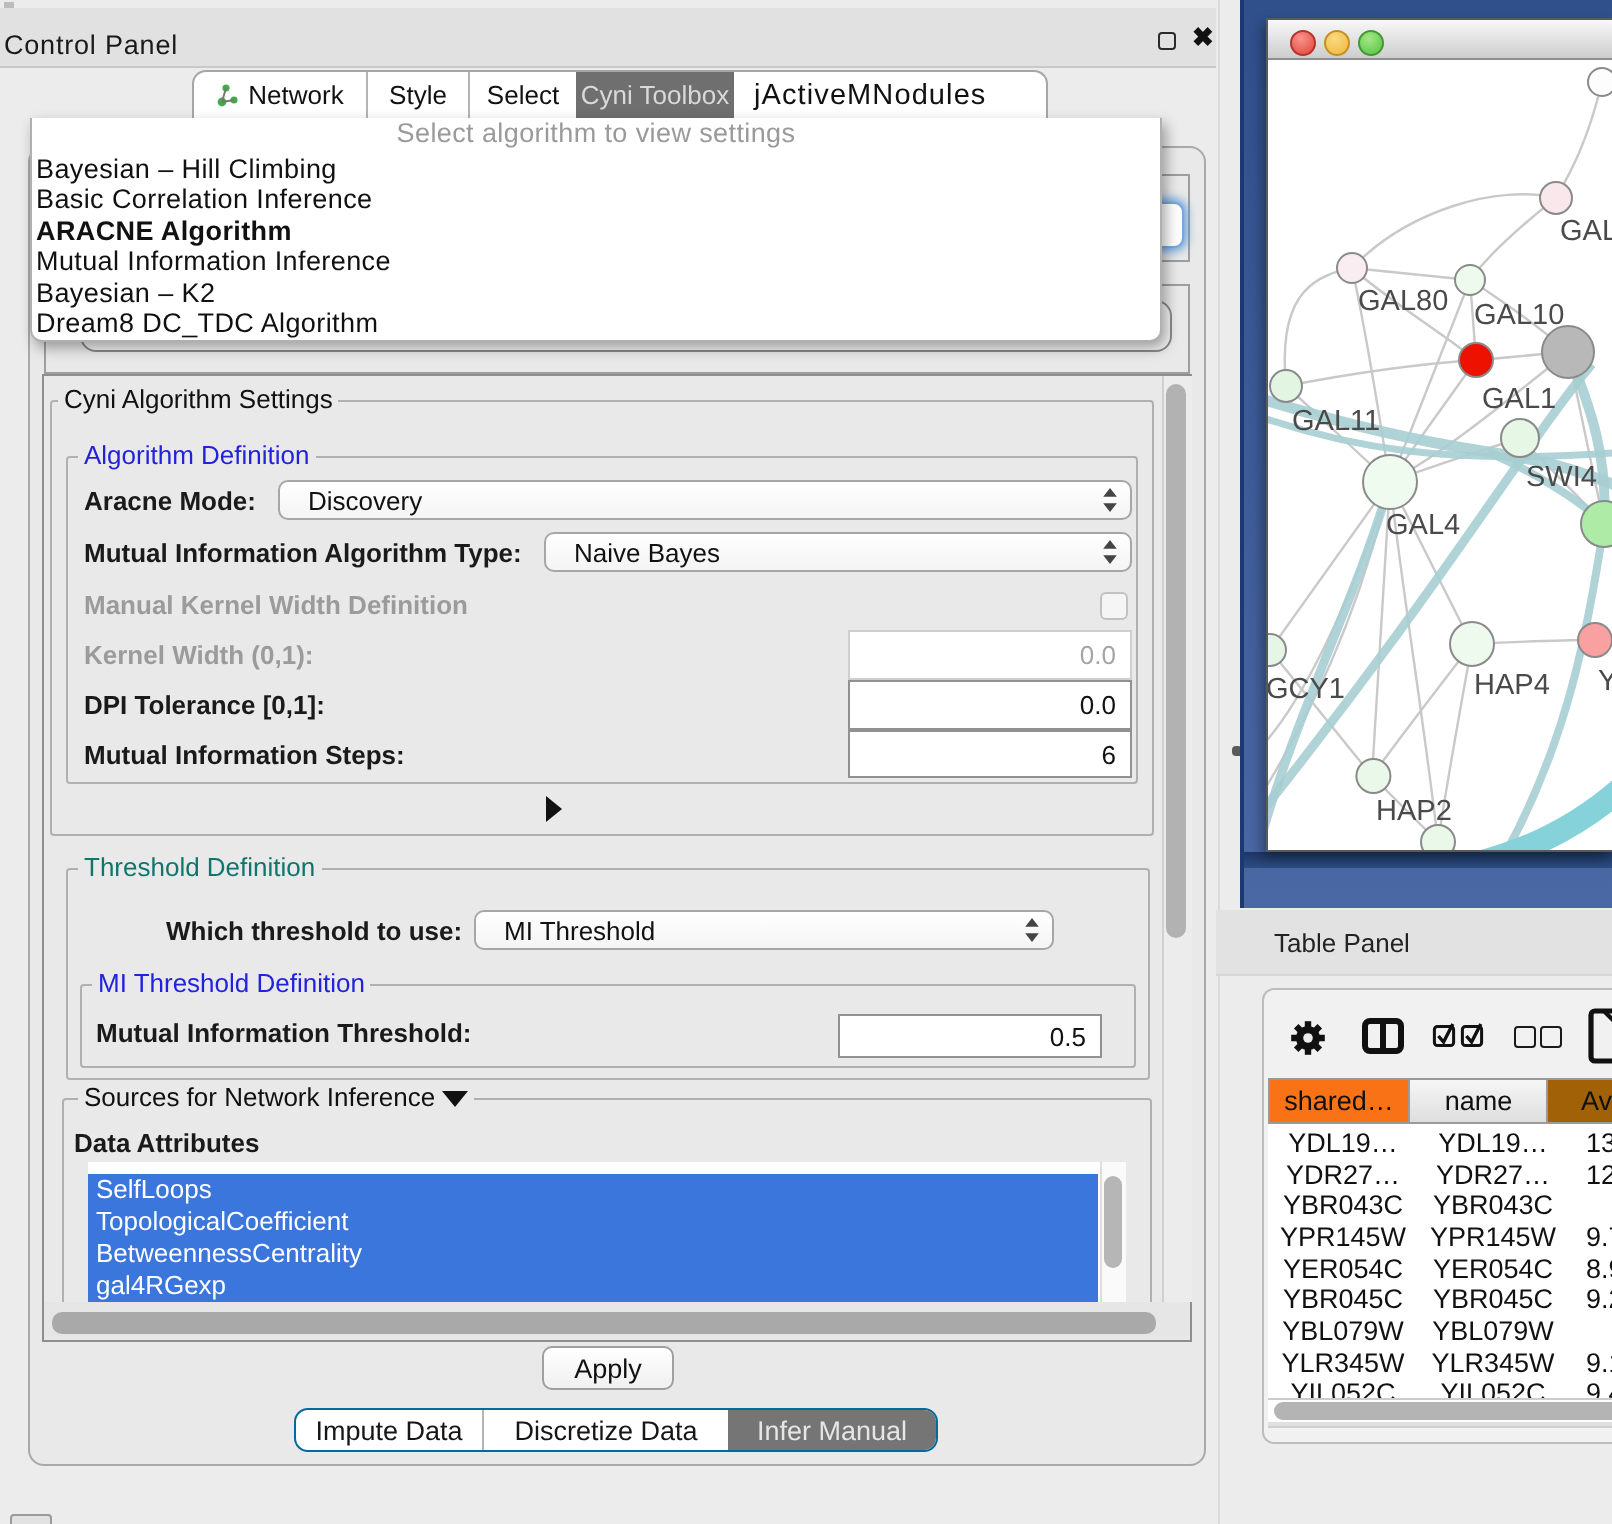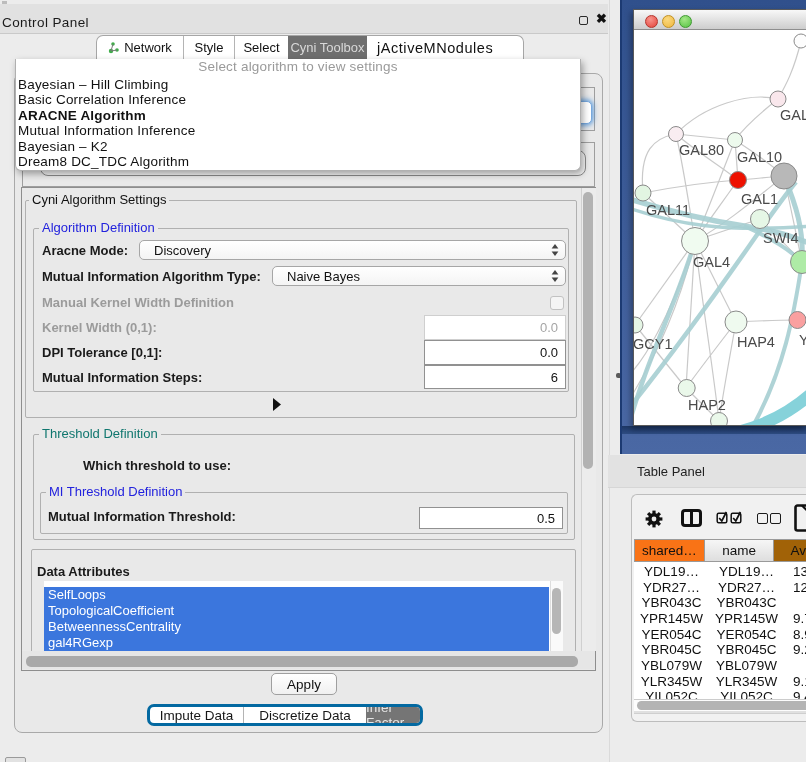--- a/index.html
+++ b/index.html
@@ -88,48 +88,58 @@
   <div class="field" style="left:402px;top:177px;width:142px;height:24px">6</div>
 
   <svg class="a" style="left:250px;top:210px" width="10" height="13">
         <path d="M1 0 L9 6.5 L1 13 Z" fill="#111"></path>
       </svg>
 
   <div class="gbox" style="left:11px;top:246px;width:542px;height:106px"></div>
   <div class="gtitle" style="left:17px;top:239px;color:#0f766e">Threshold Definition</div>
 
   <div class="lbl b" style="left:61px;top:270px">Which threshold to use:</div>
+  <div class="combo" style="left:215px;top:267px;width:290px;height:20px">
+        <span class="tx">MI Threshold</span>
+        <svg width="8" height="12">
+          <path d="M4 0 L7.4 4.4 H0.6 Z" fill="#444"></path>
+          <path d="M4 12 L0.6 7.6 H7.4 Z" fill="#444"></path>
+        </svg>
+      </div>
 
   <div class="gbox" style="left:18px;top:304px;width:528px;height:42px"></div>
   <div class="gtitle" style="left:24px;top:297px;color:#2222dd">MI Threshold Definition</div>
   <div class="lbl b" style="left:26px;top:321px">Mutual Information Threshold:</div>
-  <div class="field" style="left:397px;top:319px;width:144px;height:22px">0.5</div>
+  <div class="field" style="left:397px;top:319px;width:132px;height:22px">0.5</div>
 
   <div class="gbox" style="left:9px;top:361px;width:545px;height:120px"></div>
+  <div class="gtitle" style="left:17px;top:354px;color:#111">Sources for Network Inference <svg width="13" height="9" style="vertical-align:-1px">
+          <path d="M0 0.5 L13 0.5 L6.5 8.5 Z" fill="#111"></path>
+        </svg></div>
   <div class="lbl b" style="left:15px;top:376px">Data Attributes</div>
 
   <div class="a" style="left:22px;top:393px;width:518px;height:70px;background:#fff"></div>
   <div class="a" style="left:22px;top:399px;width:505px;height:64px;background:#3b76dd"></div>
   <div class="a" style="left:26px;top:398.5px;font-size:13px;color:#fff;line-height:16px;white-space:nowrap">SelfLoops<br>TopologicalCoefficient<br>BetweennessCentrality<br>gal4RGexp</div>
   <div class="a" style="left:528px;top:393px;width:12px;height:70px;background:#fafafa;border-left:1px solid #ddd"></div>
   <div class="a" style="left:529.5px;top:400px;width:9px;height:46px;background:#b6b6b6;border-radius:5px"></div>
   </div>
 </div>
 
 <div class="a" style="left:581px;top:188px;width:14px;height:463px;background:#ececec;border-left:1px solid #d0d0d0"></div>
 <div class="a" style="left:583px;top:192px;width:10px;height:277px;background:#b2b2b2;border-radius:5px"></div>
 <div class="a" style="left:22px;top:651px;width:573px;height:18px;background:#e6e6e6"></div>
 <div class="a" style="left:26px;top:656px;width:552px;height:11px;background:#a9a9a9;border-radius:5px"></div>
 
 <div class="a" style="left:271px;top:673px;width:66px;height:22px;background:linear-gradient(#ffffff,#f0f0f0);border:1px solid #9f9f9f;border-radius:5px;box-sizing:border-box;display:flex;align-items:center;justify-content:center;font-size:13.5px;color:#111">Apply</div>
 
-<div class="a" style="left:147px;top:704px;width:276px;height:22px;background:#fff;border:3px solid #0369a1;border-radius:7px;box-sizing:border-box;display:flex;font-size:13.5px;color:#161616;overflow:hidden">
+<div class="a" style="left:147px;top:704px;width:322px;height:22px;background:#fff;border:1px solid #0369a1;border-radius:7px;box-sizing:border-box;display:flex;font-size:13.5px;color:#161616;overflow:hidden">
   <div style="width:93px;display:flex;align-items:center;justify-content:center;border-right:1px solid #b4b4b4">Impute Data</div>
   <div style="width:122px;display:flex;align-items:center;justify-content:center">Discretize Data</div>
-  <div style="flex:1;display:flex;align-items:center;justify-content:center;background:#757575;color:#e6e6e6">Infer Factor</div>
+  <div style="flex:1;display:flex;align-items:center;justify-content:center;background:#757575;color:#e6e6e6">Infer Manual</div>
 </div>
 
 <div class="a" style="left:5px;top:757px;width:19px;height:10px;background:#e2e2e2;border:1.5px solid #9a9a9a;border-radius:2px"></div>
 
 <div class="a" style="left:15px;top:59px;width:566px;height:112px;background:#fff;border:1px solid #b0b0b0;border-top:none;border-radius:0 0 6px 6px;box-shadow:2px 3px 7px rgba(0,0,0,.35);box-sizing:border-box"></div>
 <div class="a" style="left:15px;top:59px;width:566px;height:14px;font-size:13.5px;letter-spacing:.2px;color:#9a9a9a;text-align:center">Select algorithm to view settings</div>
 <div class="a" style="left:18px;top:77px;font-size:13.5px;letter-spacing:.2px;color:#111;line-height:15.4px;white-space:nowrap">Bayesian – Hill Climbing<br>Basic Correlation Inference<br><span class="b">ARACNE Algorithm</span><br>Mutual Information Inference<br>Bayesian – K2<br>Dream8 DC_TDC Algorithm</div>
 
 <div class="a" style="left:609px;top:0;width:1px;height:762px;background:#dadada"></div>
 <div class="a" style="left:616px;top:373px;width:5px;height:5px;background:#5a5a5a;border-radius:2px 2px 0 2px"></div>

